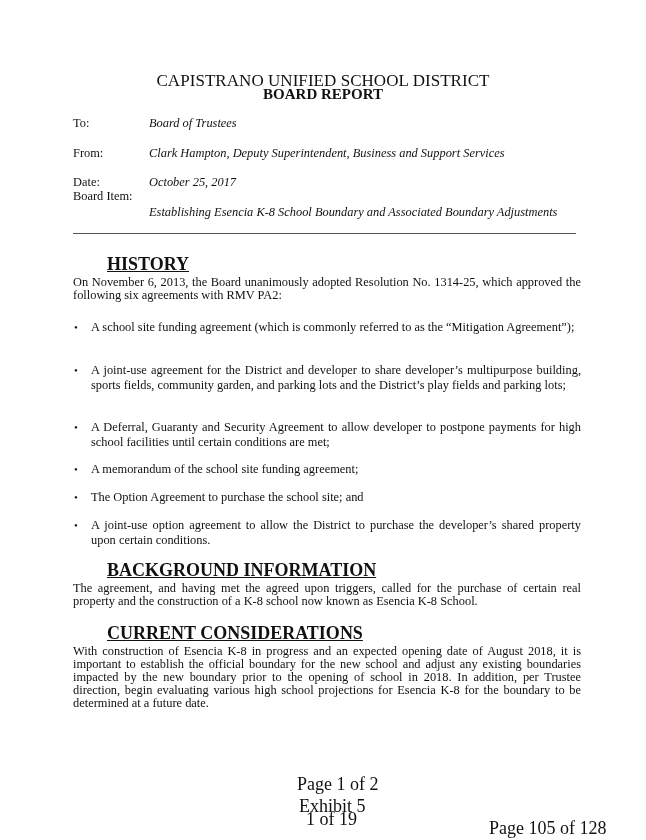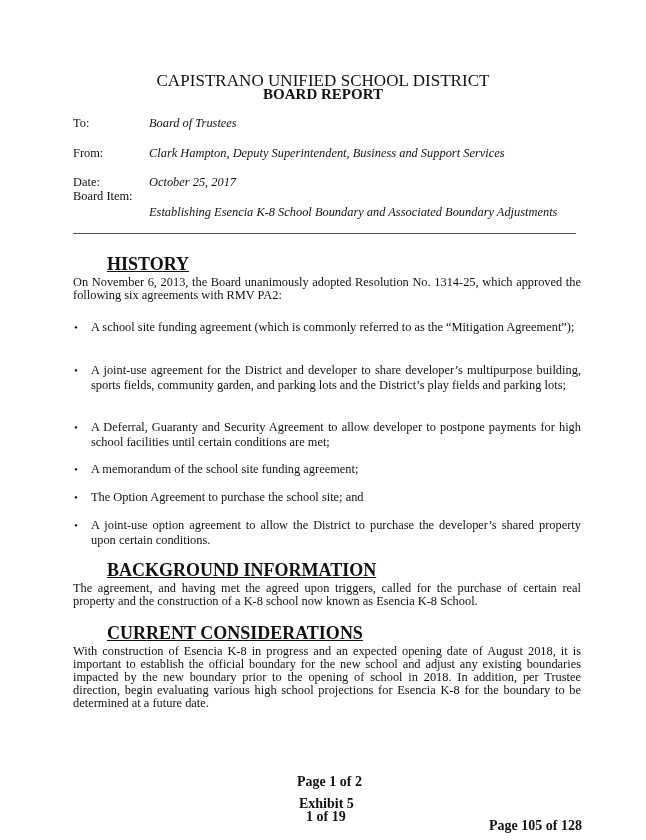--- a/index.html
+++ b/index.html
@@ -14,21 +14,21 @@
     .center { text-align: center; width: 646px; left: 0; }
     .district { top: 71px; font-size: 17px; letter-spacing: 0.05px; }
     .report-title { top: 86px; font-size: 15px; font-weight: bold; }
     .meta-label { left: 73px; }
     .meta-value { left: 149px; font-style: italic; }
     .rule { left: 73px; width: 503px; top: 233px; height: 0; border-top: 1.4px solid #555; }
     .heading { left: 67px; font-weight: bold; text-decoration: underline; font-size: 18px; margin-left: 40px; }
     .para { left: 73px; width: 508px; line-height: 13px; text-align: justify; }
     .bullet-dot { left: 74px; font-size: 11px; }
     .bullet-text { left: 91px; width: 490px; line-height: 14.6px; text-align: justify; }
-    .footer { font-size: 14px; font-weight: bold; }
+    .footer { font-size: 18px; }
   </style>
 </head>
 <body>
 
 <div class="page">
 
   <div class="abs center district">CAPISTRANO UNIFIED SCHOOL DISTRICT</div>
   <div class="abs center report-title">BOARD REPORT</div>
 
   <div>

